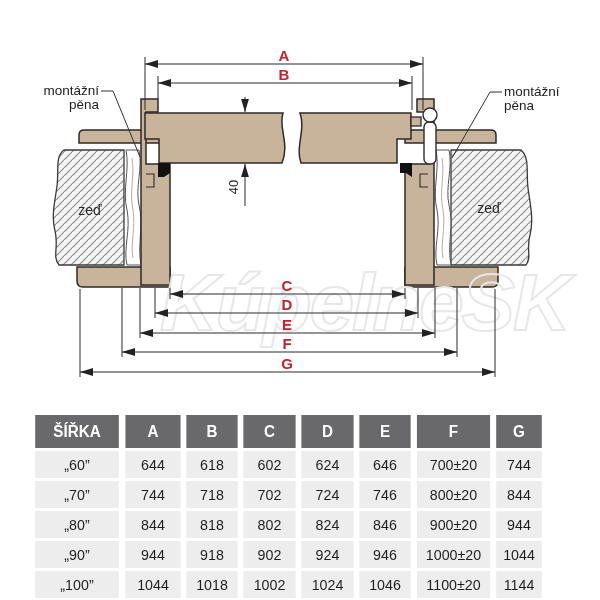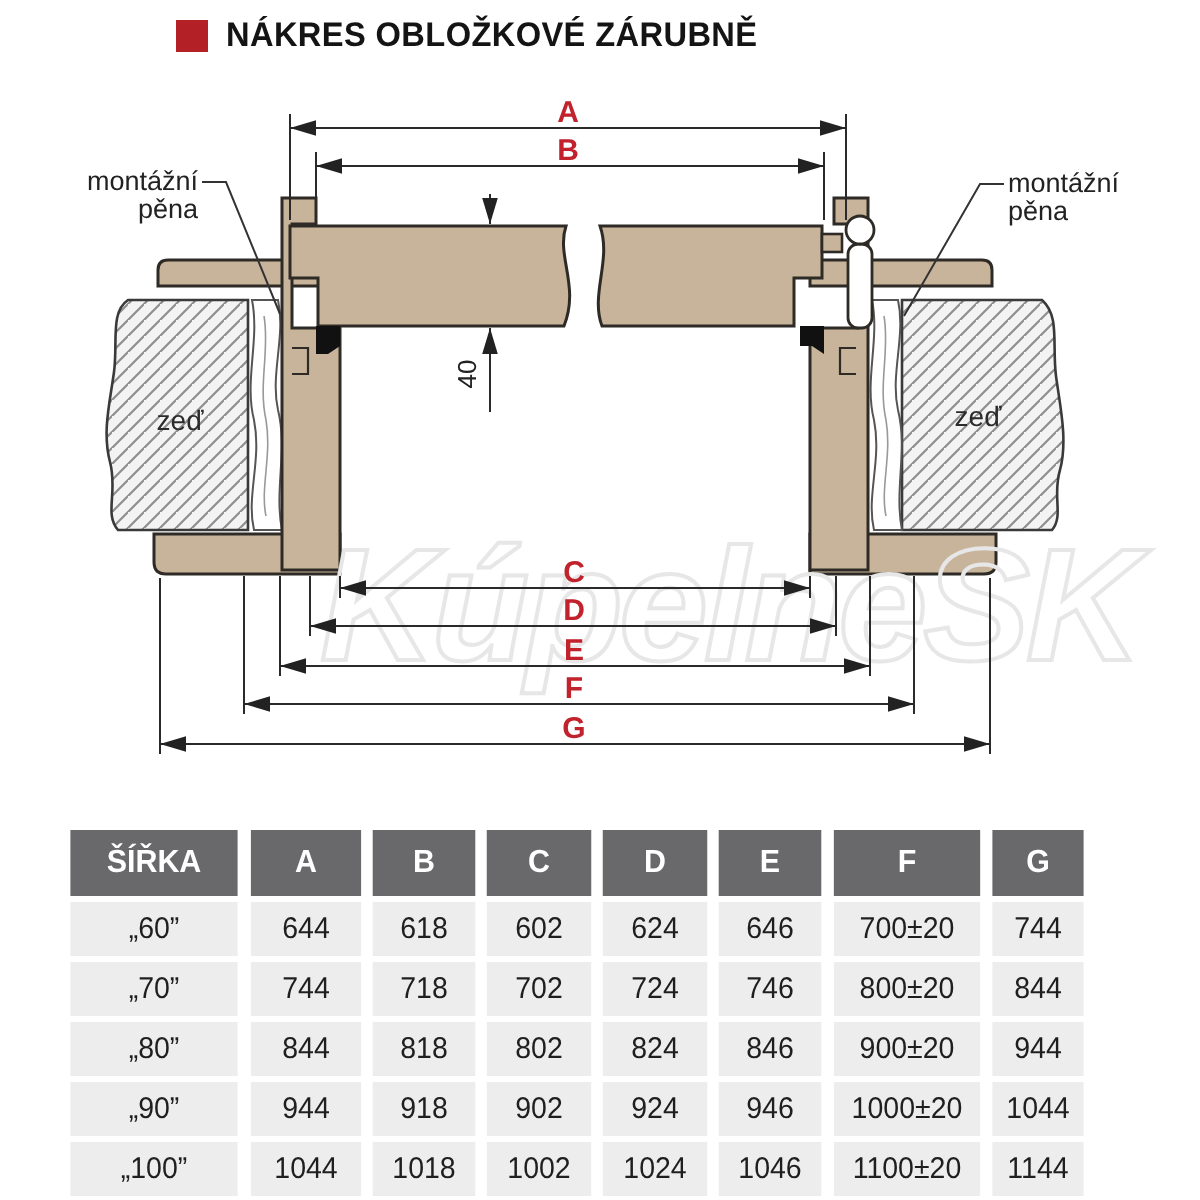--- a/index.html
+++ b/index.html
@@ -21,24 +21,20 @@
                 transform:scaleX(.95);}
   #dimtable .td{background:#ededee;color:#1f1f1f;font-size:15px;
                 display:flex;align-items:center;justify-content:center;
                 transform:scaleX(.95);}
 </style>
 </head>
 <body>
 
 <div id="page">
 
-  <div id="titlebar">
-    <span class="sq"></span>
-    <span class="txt">NÁKRES OBLOŽKOVÉ ZÁRUBNĚ</span>
-  </div>
 
   <svg id="diagram" width="600" height="410" viewBox="0 0 600 410">
     <defs>
       <pattern id="hatch" patternUnits="userSpaceOnUse" width="8" height="8">
         <rect width="8" height="8" fill="#f3f3f3"></rect>
         <path d="M-2,10 L10,-2 M-2,18 L18,-2" stroke="#8f8f8f" stroke-width="1.1"></path>
       </pattern>
       <marker id="ae" orient="auto" markerWidth="13" markerHeight="8" refX="10" refY="3" markerUnits="userSpaceOnUse" viewBox="0 0 10 6">
         <path d="M0,0 L10,3 L0,6 Z" fill="#222"></path>
       </marker>

